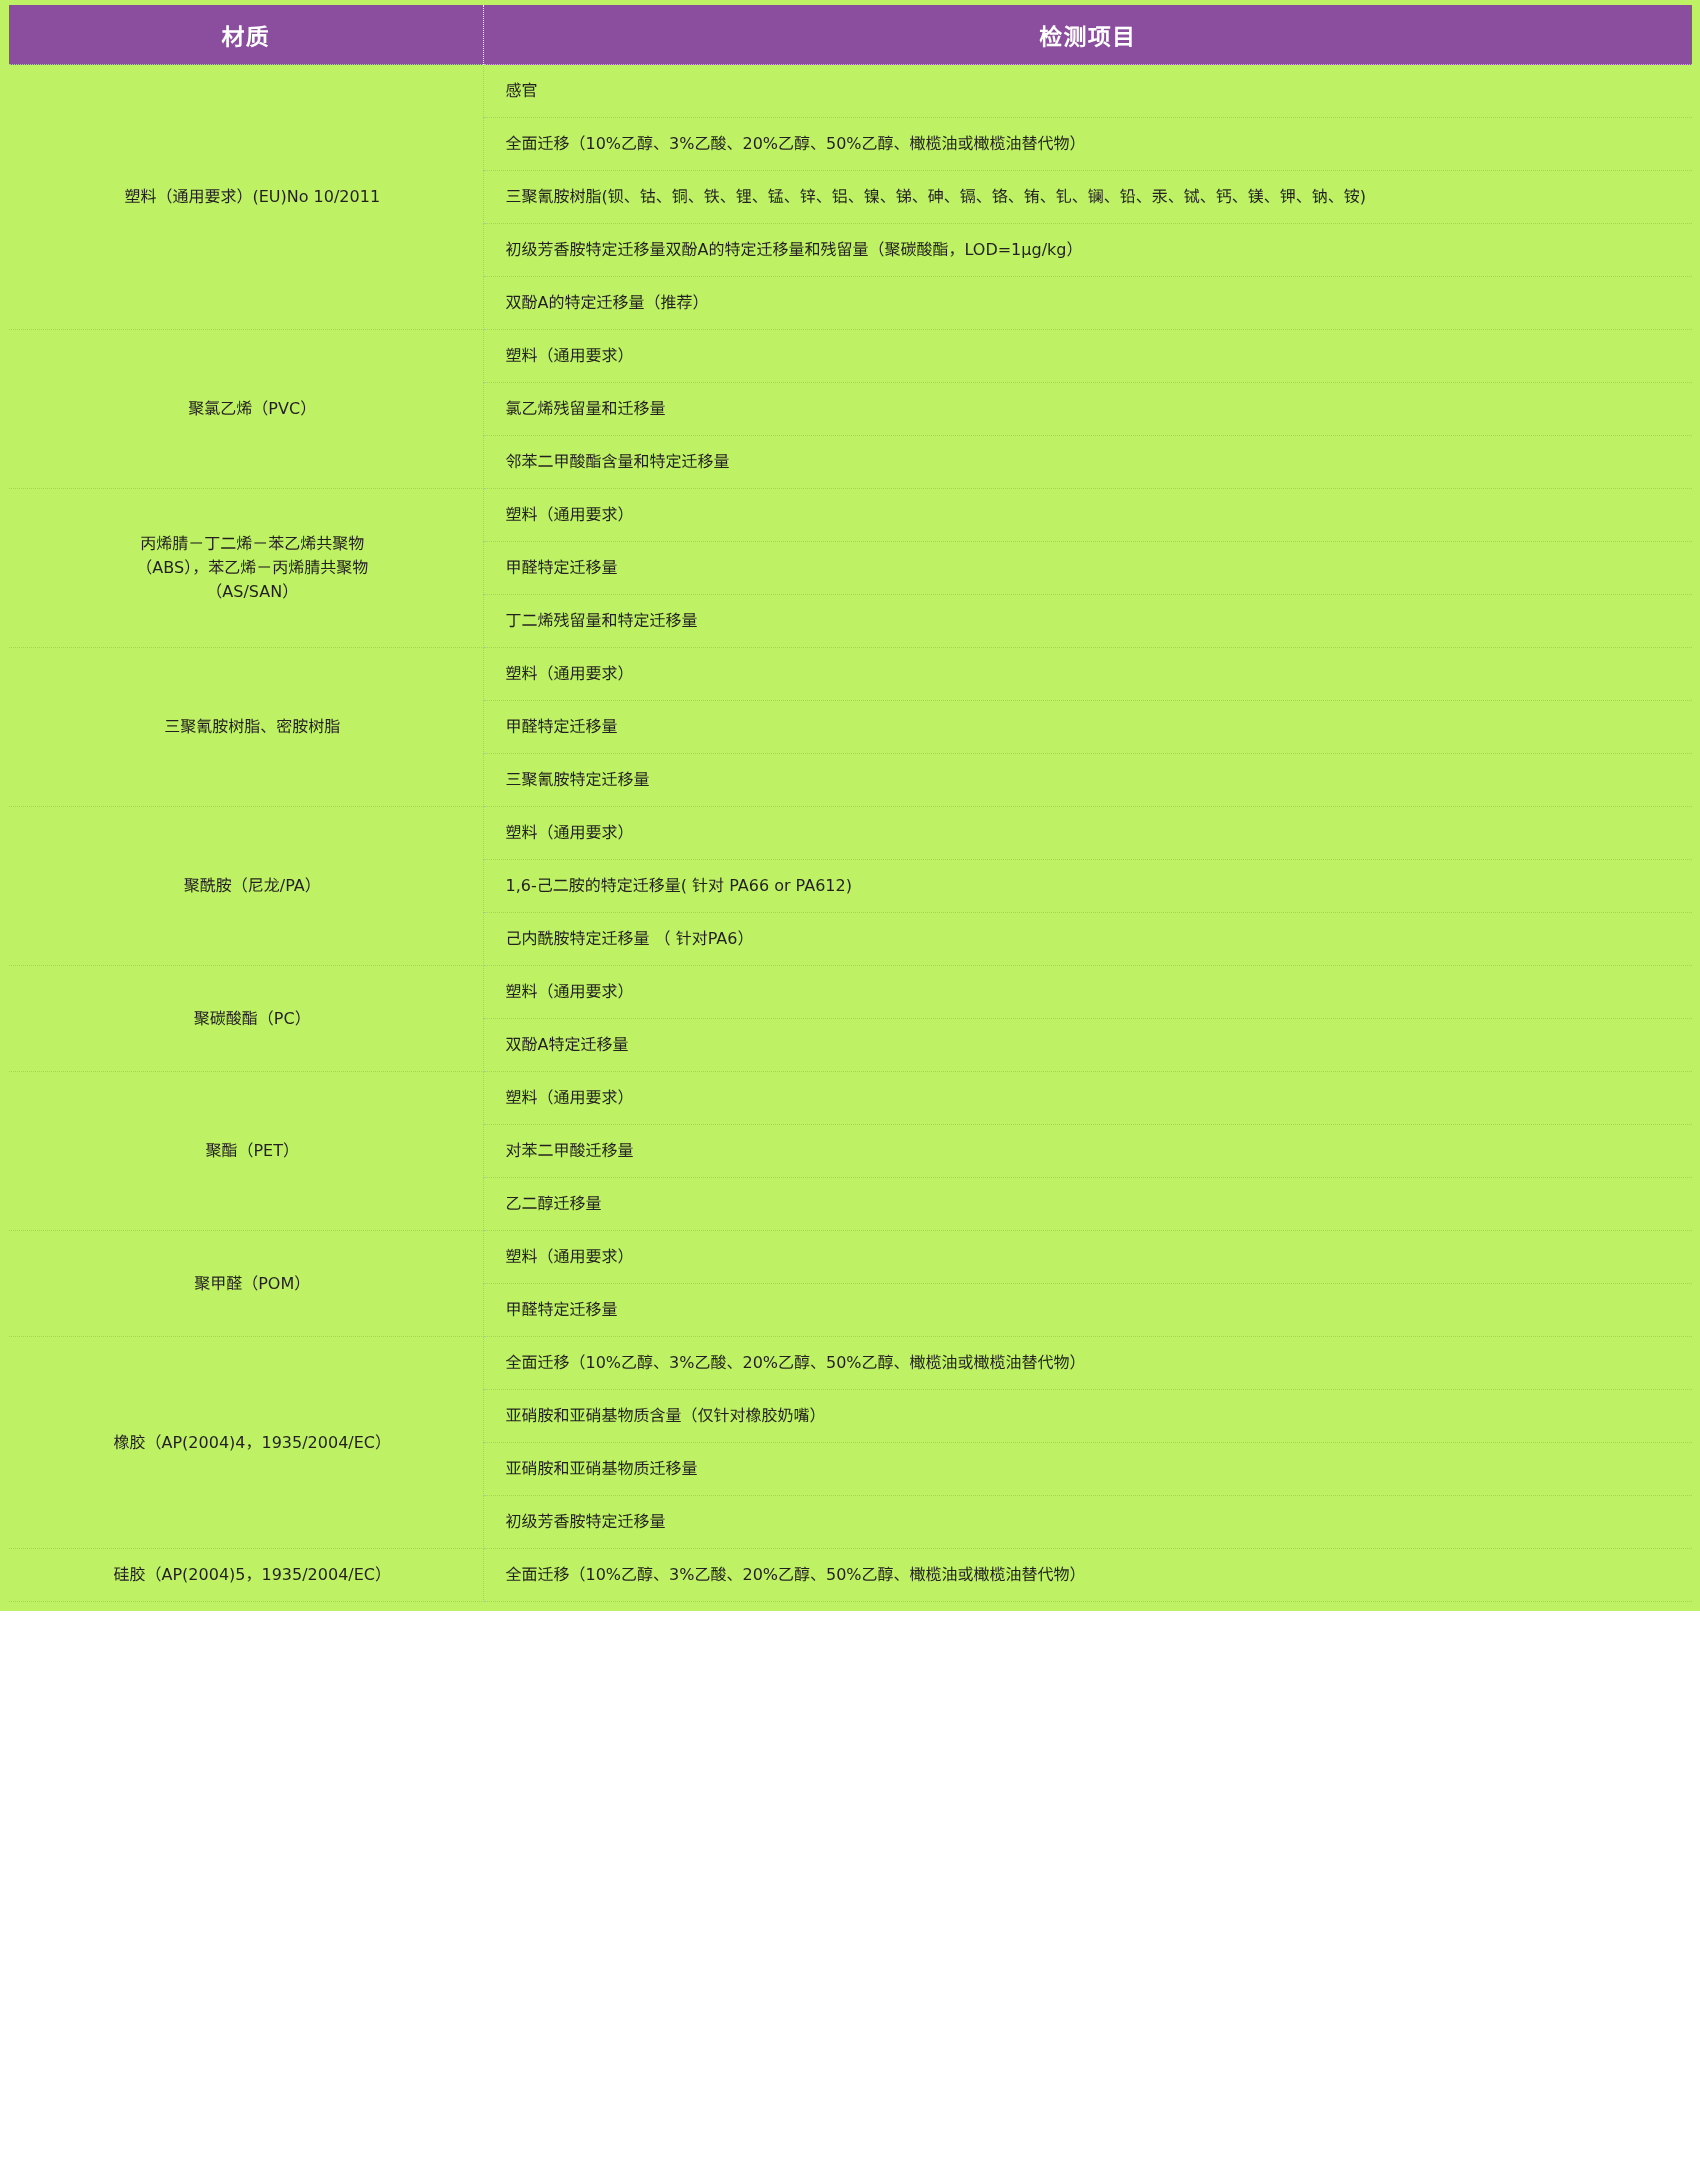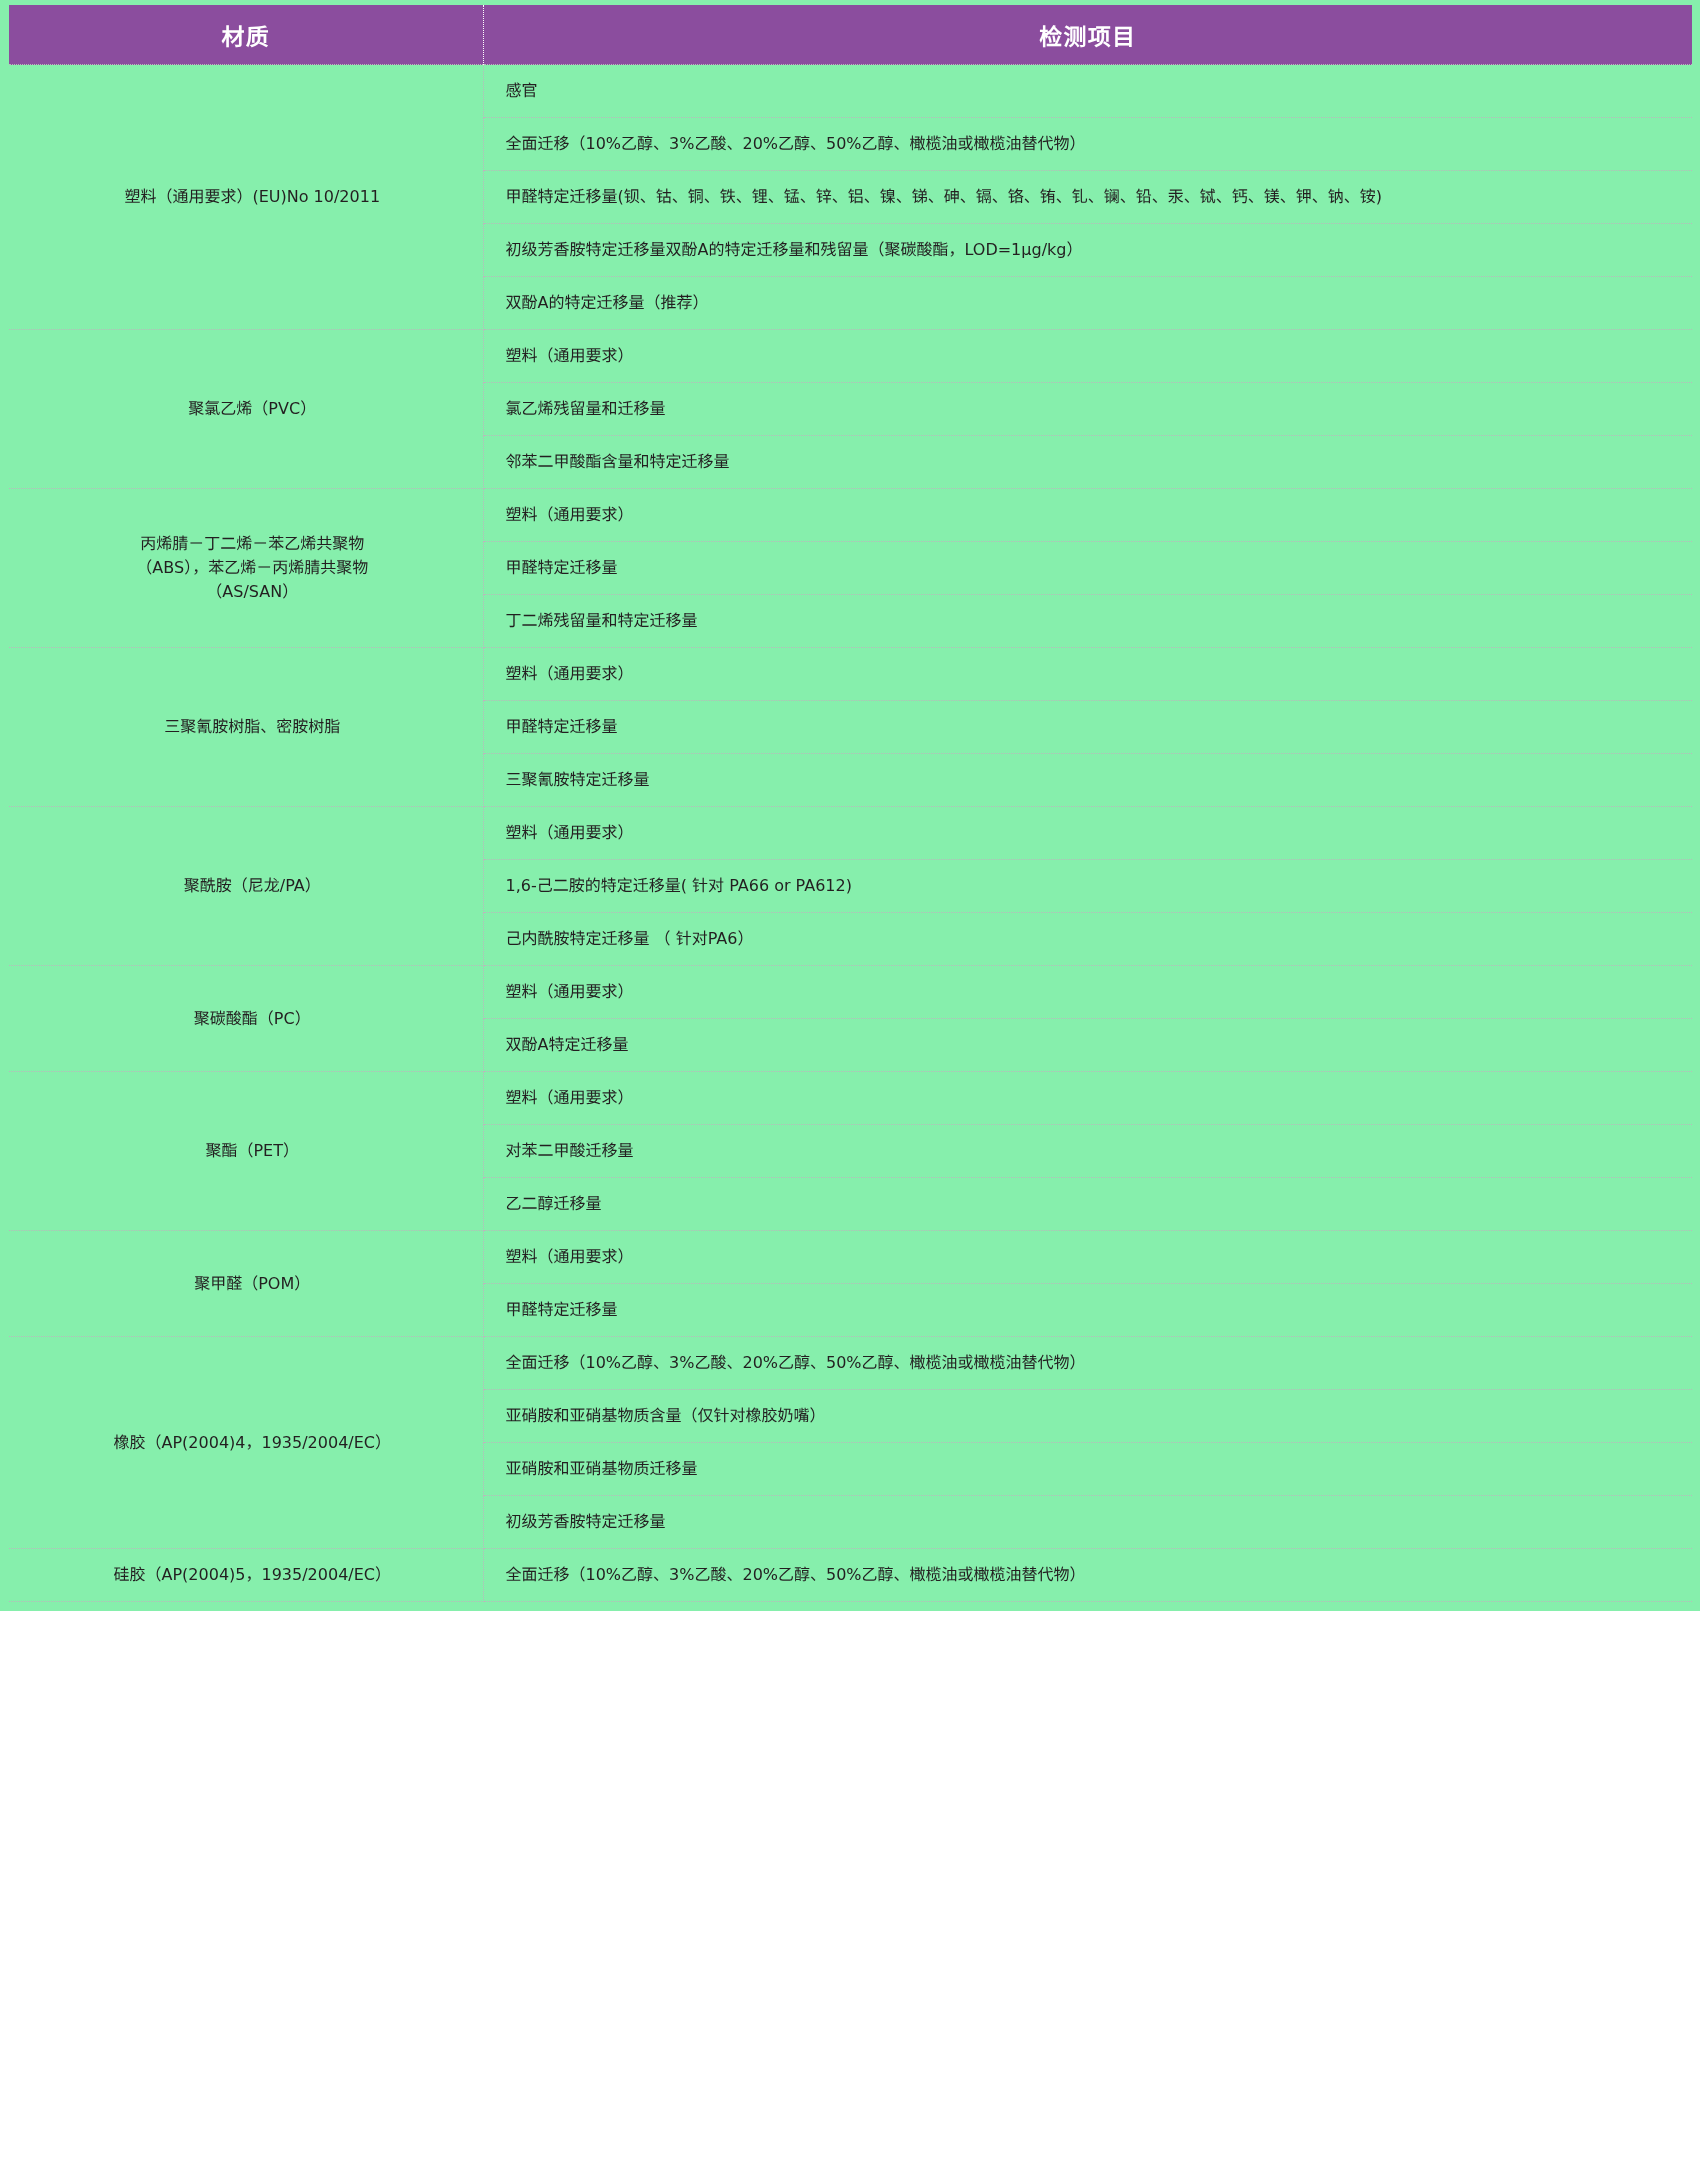--- a/index.html
+++ b/index.html
@@ -8,21 +8,21 @@
     background: #ffffff;
   }
   body {
     font-family: "DejaVu Sans", "Liberation Sans", sans-serif;
     color: #231f20;
   }
   .page {
     width: 1701px;
     box-sizing: border-box;
     padding: 5.2px 9px 9px 9px;
-    background: #86efac;
+    background: #bef264;
   }
   table.matrix {
     width: 100%;
     border-collapse: collapse;
     table-layout: fixed;
   }
   table.matrix col.col-material { width: 474px; }
   table.matrix col.col-items { width: auto; }
 
   thead th {
@@ -91,21 +91,21 @@
         <tr class="group-start">
           <td class="material" rowspan="5">
             <span class="mat-text">塑料（通用要求）(EU)No 10/2011</span>
           </td>
           <td class="item">感官</td>
         </tr>
         <tr>
           <td class="item">全面迁移（10%乙醇、3%乙酸、20%乙醇、50%乙醇、橄榄油或橄榄油替代物）</td>
         </tr>
         <tr>
-          <td class="item">甲醛特定迁移量(钡、钴、铜、铁、锂、锰、锌、铝、镍、锑、砷、镉、铬、铕、钆、镧、铅、汞、铽、钙、镁、钾、钠、铵)</td>
+          <td class="item">三聚氰胺树脂(钡、钴、铜、铁、锂、锰、锌、铝、镍、锑、砷、镉、铬、铕、钆、镧、铅、汞、铽、钙、镁、钾、钠、铵)</td>
         </tr>
         <tr>
           <td class="item">初级芳香胺特定迁移量双酚A的特定迁移量和残留量（聚碳酸酯，LOD=1μg/kg）</td>
         </tr>
         <tr>
           <td class="item">双酚A的特定迁移量（推荐）</td>
         </tr>
         <tr class="group-start">
           <td class="material" rowspan="3">
             <span class="mat-text">聚氯乙烯（PVC）</span>

